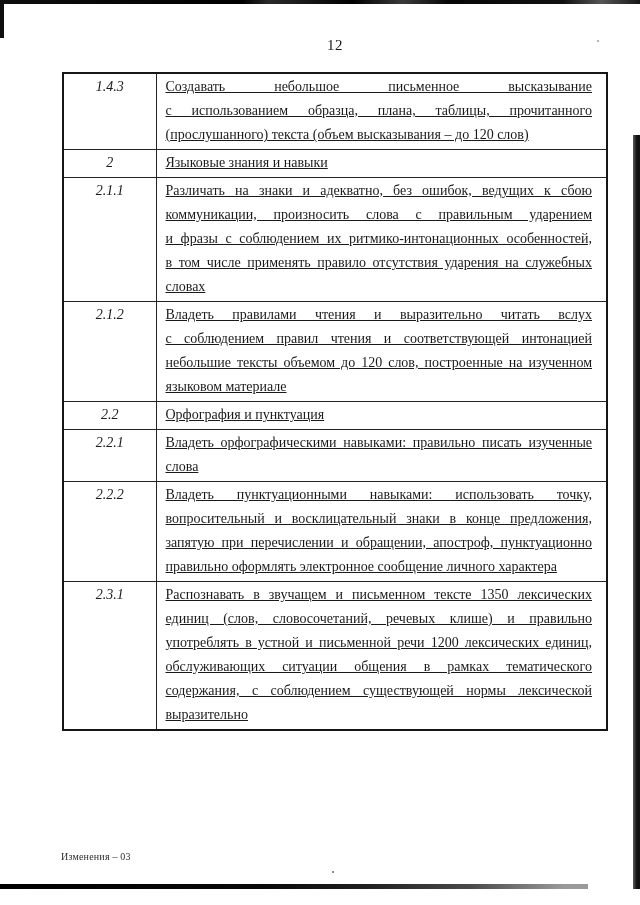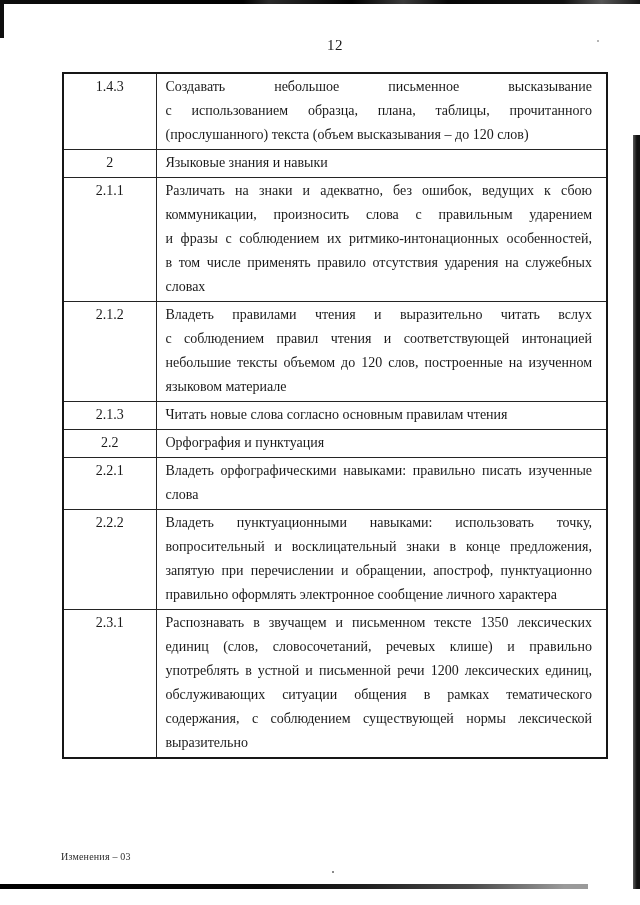--- a/index.html
+++ b/index.html
@@ -57,23 +57,25 @@
   .doc-table td {
     border: 1.5px solid #242424;
     vertical-align: top;
     overflow: hidden;
   }
   .doc-table td.num {
     text-align: center;
     font-size: 14px;
     padding: 2px 2px 1px 2px;
     line-height: 21px;
+    font-style: italic;
   }
   .doc-table td.desc {
     padding: 1px 14px 2px 9px;
+    text-decoration: underline;
   }
   .doc-table .line {
     font-size: 14px;
     line-height: 24px;
     white-space: nowrap;
     text-align: justify;
     text-align-last: justify;
   }
   .doc-table .line.last {
     text-align: left;
@@ -127,26 +129,20 @@
         <tr>
           <td class="num">2.1.2</td>
           <td class="desc">
             <div class="line">Владеть правилами чтения и выразительно читать вслух</div>
             <div class="line">с соблюдением правил чтения и соответствующей интонацией</div>
             <div class="line">небольшие тексты объемом до 120 слов, построенные на изученном</div>
             <div class="line last">языковом материале</div>
           </td>
         </tr>
         <tr>
-          <td class="num">2.1.3</td>
-          <td class="desc">
-            <div class="line last">Читать новые слова согласно основным правилам чтения</div>
-          </td>
-        </tr>
-        <tr>
           <td class="num">2.2</td>
           <td class="desc">
             <div class="line last">Орфография и пунктуация</div>
           </td>
         </tr>
         <tr>
           <td class="num">2.2.1</td>
           <td class="desc">
             <div class="line">Владеть орфографическими навыками: правильно писать изученные</div>
             <div class="line last">слова</div>

